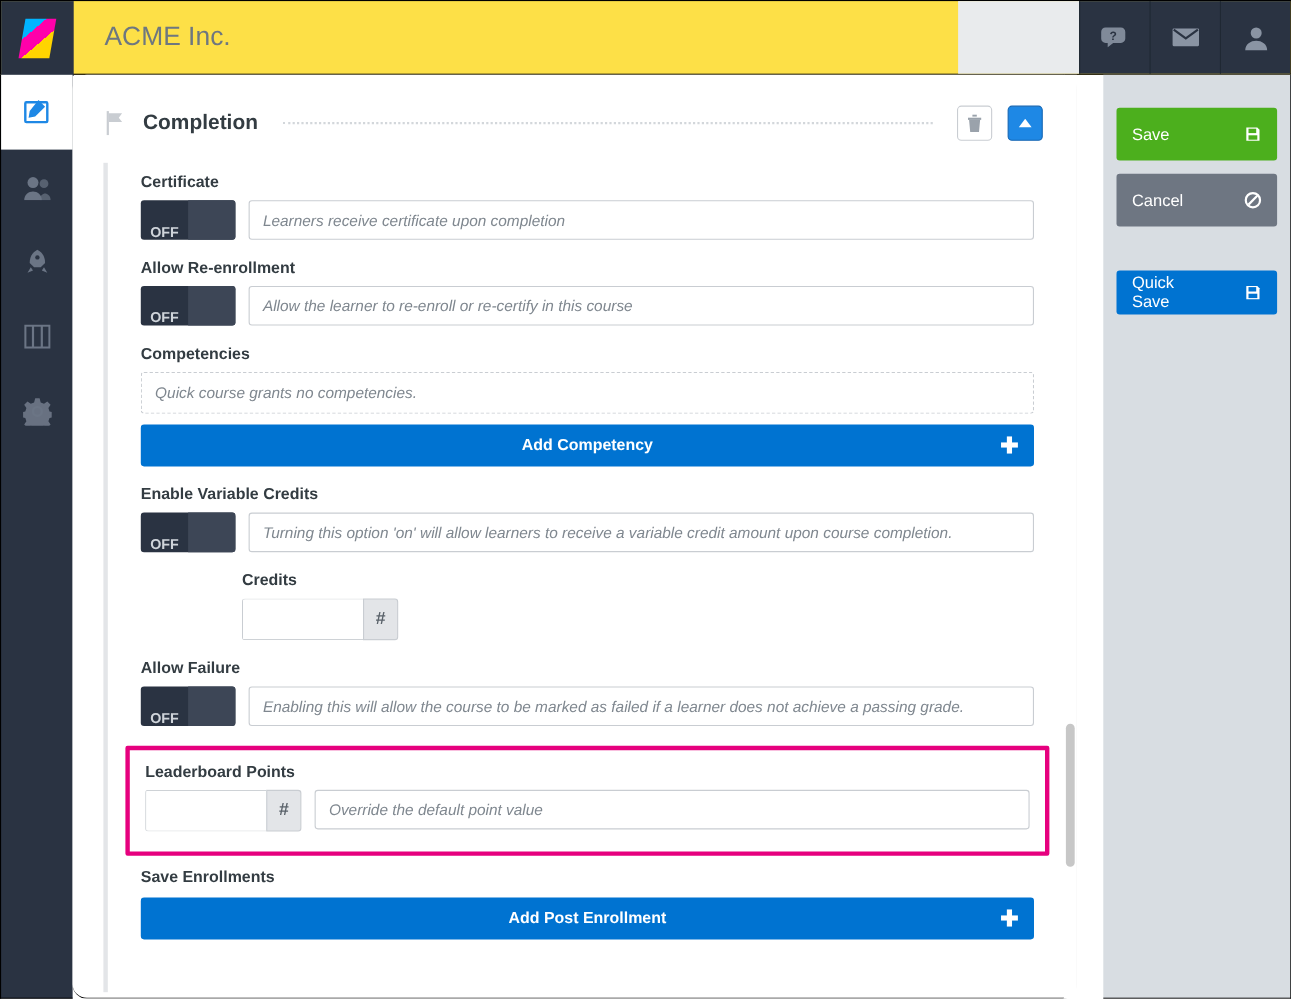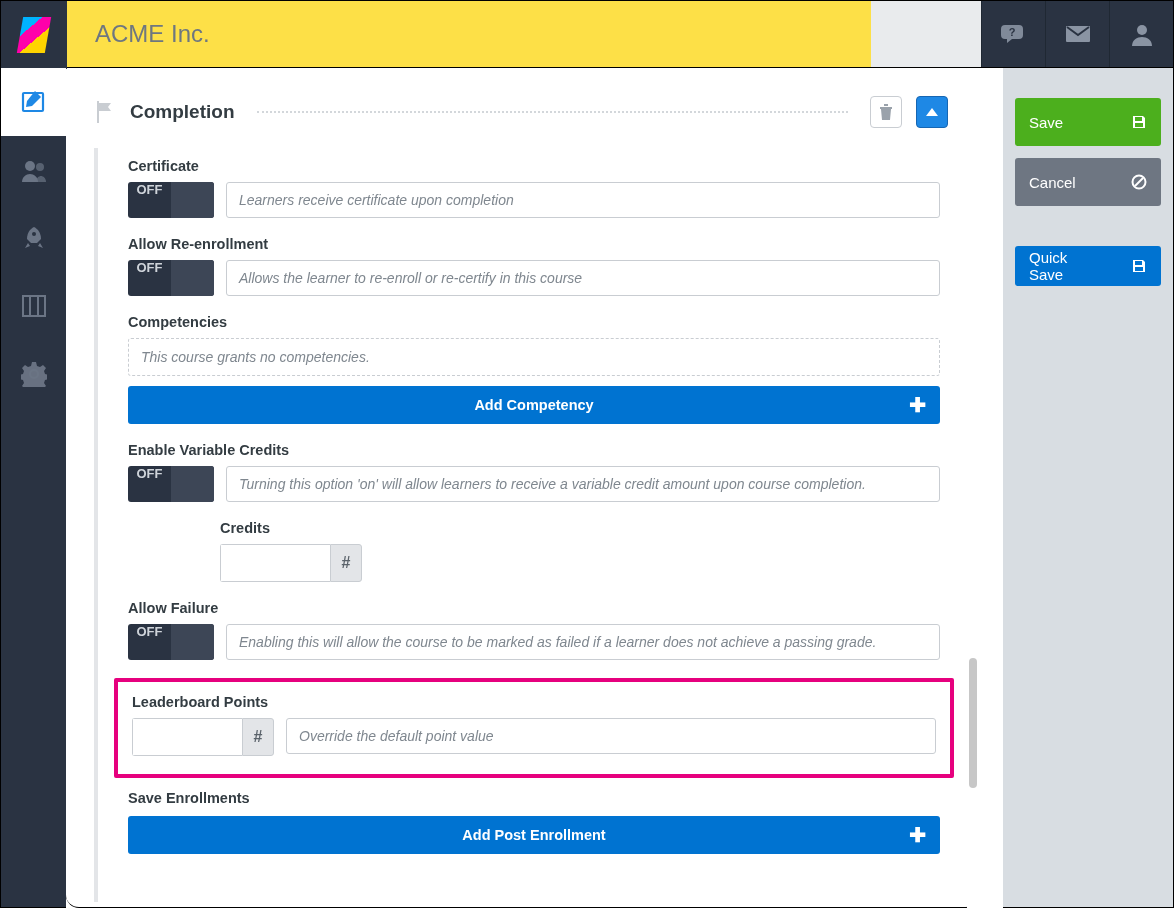--- a/index.html
+++ b/index.html
@@ -75,21 +75,21 @@
 }
 .sqbtn.primary { background:#1e88e5; border-color:#1666b3; color:#fff; }
 
 .content {
   padding: 10px 30px 30px 30px; border-left: 4px solid #e3e5e8; margin-left: 28px; margin-top: 12px; margin-right: 8px;
 }
 .field { margin-bottom: 18px; }
 .flabel { color:#333c42; font-weight:700; font-size:14.5px; margin-bottom:8px; }
 .row { display:flex; gap:12px; align-items:stretch; }
 .toggle {
-  width:86px; height:36px; background:#2a3342; border-radius:3px; display:flex; align-items:flex-start; color:#d3d7db; font-weight:700; font-size:13px;
+  width:86px; height:36px; background:#2a3342; border-radius:3px; display:flex; align-items:flex-end; color:#d3d7db; font-weight:700; font-size:13px;
 }
 .toggle .txt { width:50%; text-align:center; color:#cfd4da; }
 .toggle .knob { width:50%; height:100%; background:#3d4656; border-radius:0 3px 3px 0; }
 .desc {
   flex:1; height:36px; border:1px solid #c9cdd2; border-radius:3px; display:flex; align-items:center; padding:0 12px;
   color:#7f878f; font-style:italic; font-size:14px; background:#fff;
 }
 .dashedbox {
   border:1px dashed #c9cdd2; border-radius:3px; padding:10px 12px; color:#7f878f; font-style:italic; font-size:14px; background:#fff;
 }
@@ -231,27 +231,27 @@
       </div>
     </div>
 
     <div class="field">
       <div class="flabel">Allow Re-enrollment</div>
       <div class="row">
         <div class="toggle">
           <span class="txt">OFF</span>
             <span class="knob"></span>
         </div>
-        <div class="desc">Allows the learner to re-enroll or re-certify in this course</div>
+        <div class="desc">Allow the learner to re-enroll or re-certify in this course</div>
       </div>
     </div>
 
     <div class="field">
       <div class="flabel">Competencies</div>
-      <div class="dashedbox">This course grants no competencies.</div>
+      <div class="dashedbox">Quick course grants no competencies.</div>
       <div class="bigbtn">
         <span>Add Competency</span>
         <span class="plus">✚</span>
       </div>
     </div>
 
     <div class="field">
       <div class="flabel">Enable Variable Credits</div>
       <div class="row">
         <div class="toggle">

